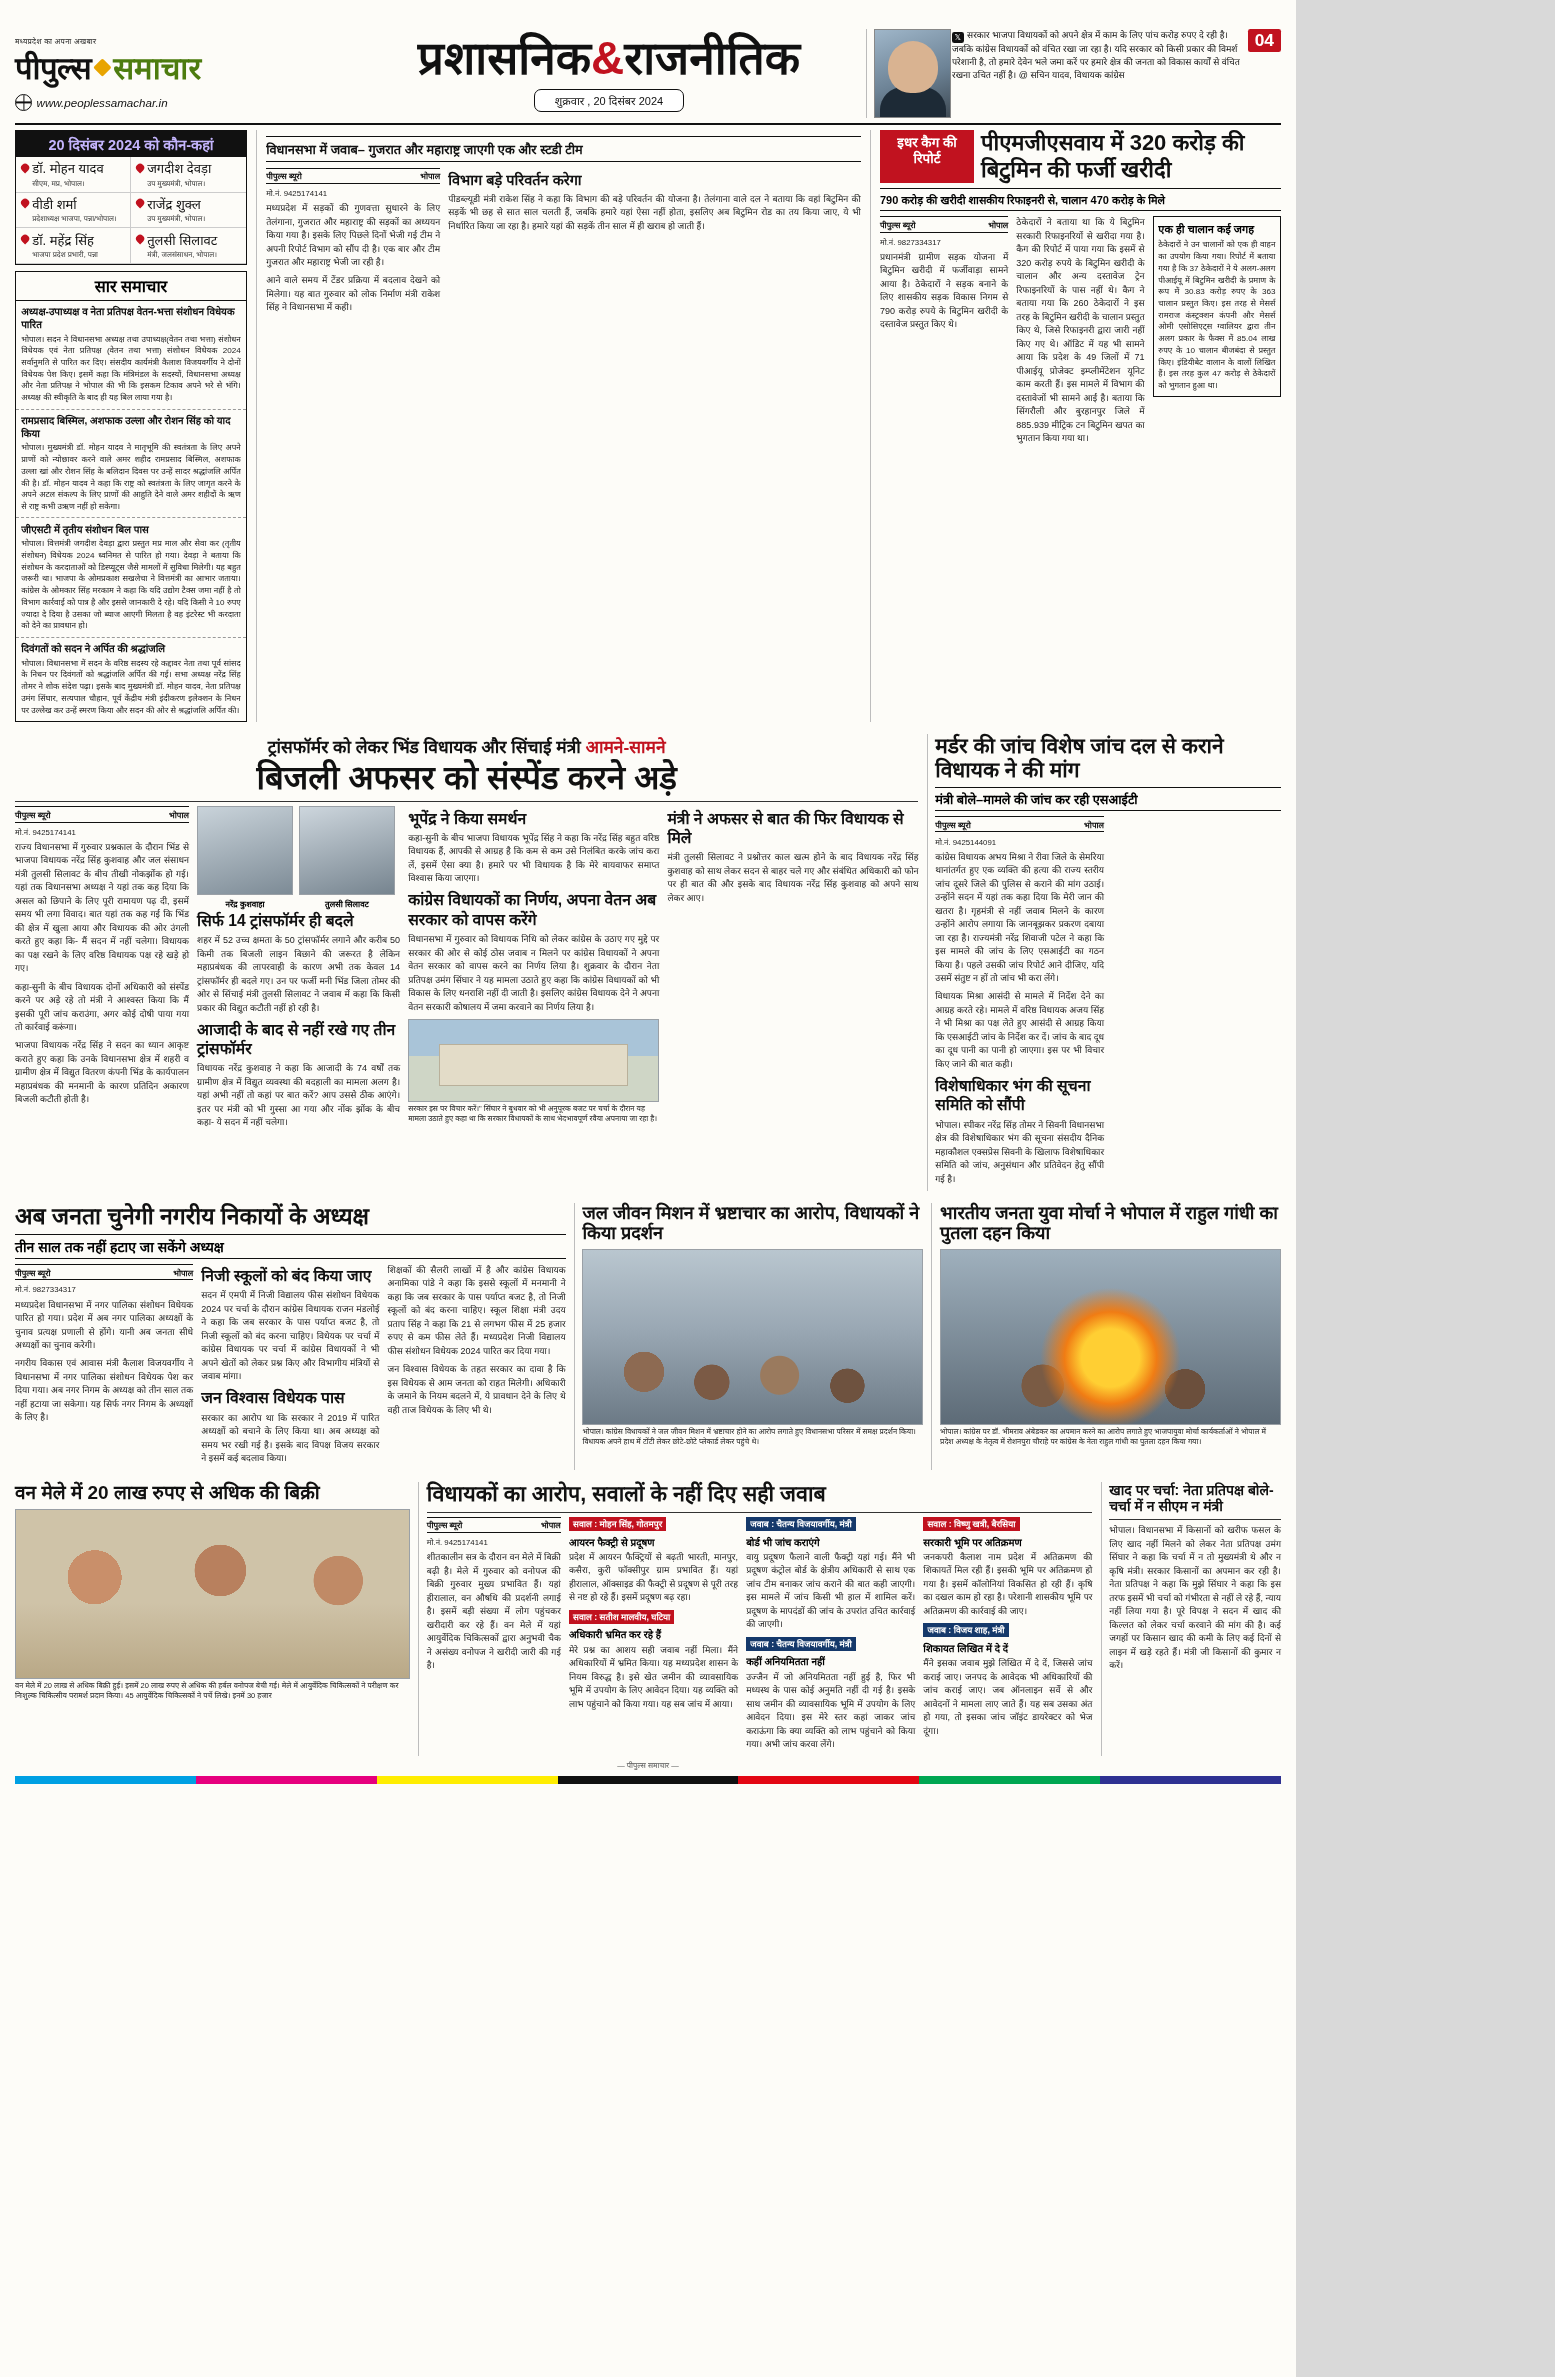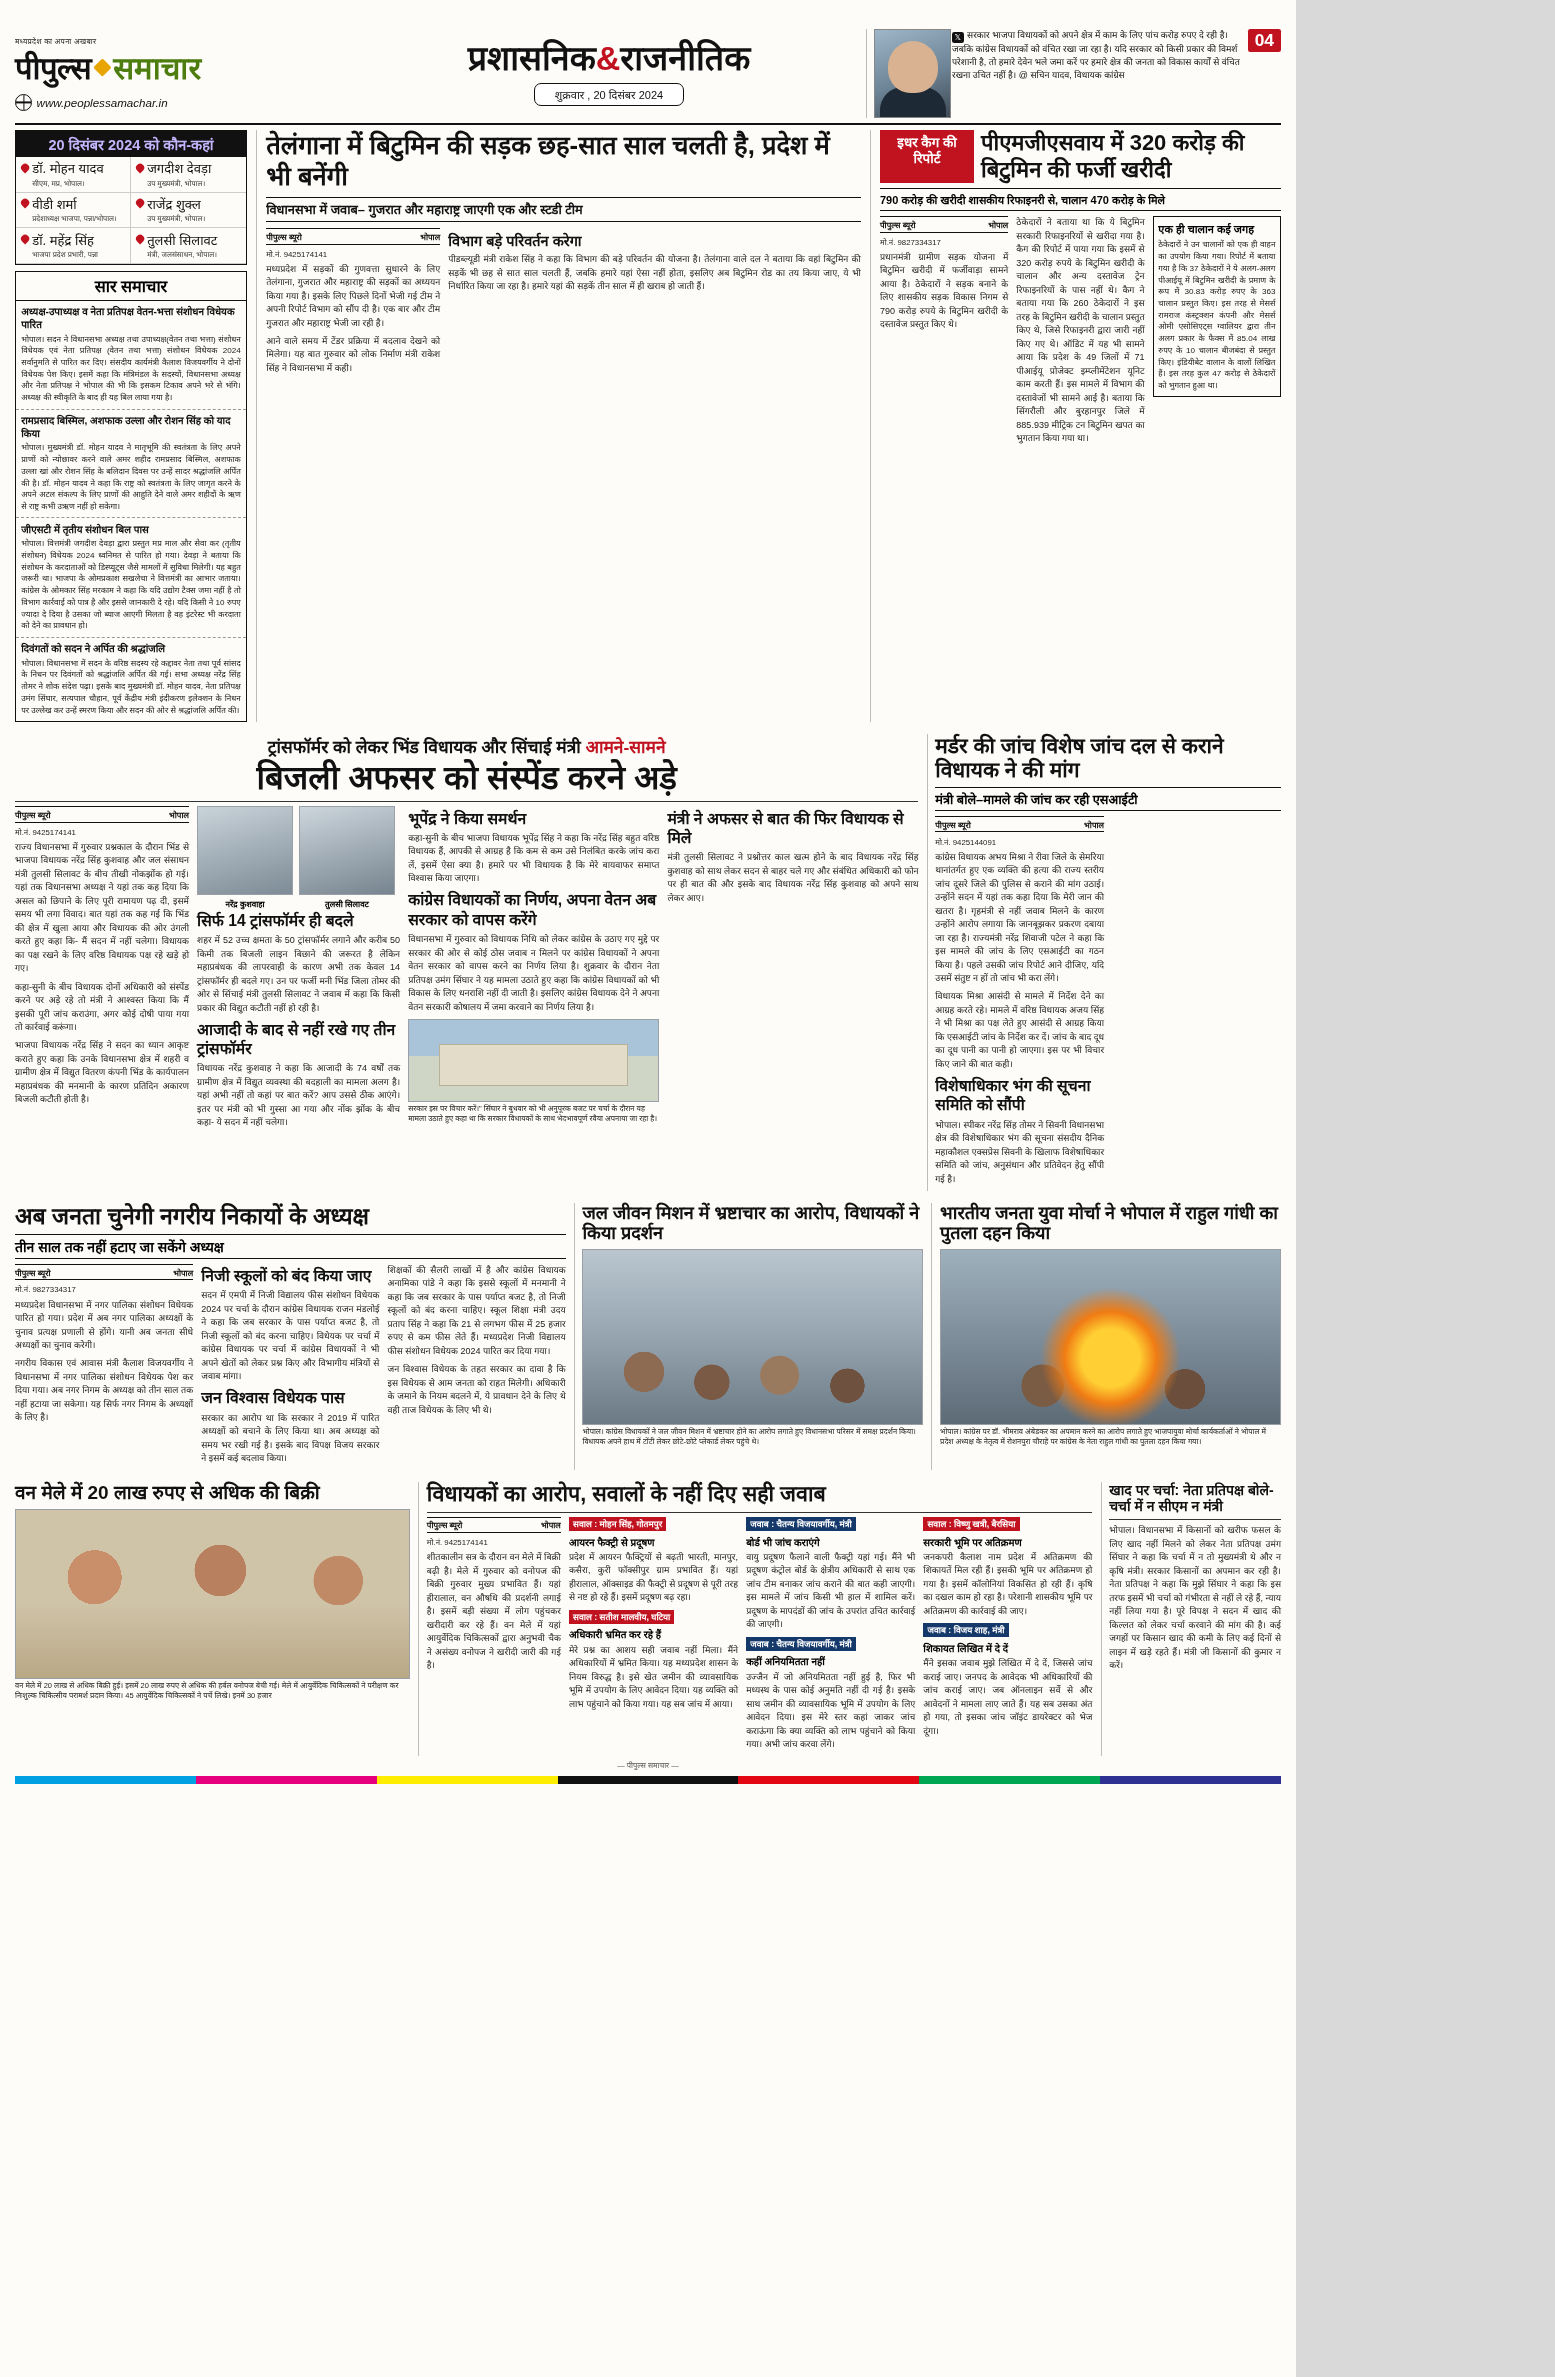--- a/index.html
+++ b/index.html
@@ -16,21 +16,21 @@
   .mast-kicker{font-size:7.5px;color:#222;letter-spacing:0.3px;}
   .mast-logo{display:flex;align-items:center;gap:4.6px;}
   .mast-logo .peoples{font-size:31px;font-weight:bold;color:#111;letter-spacing:-0.6px;}
   .mast-logo .dot{width:12.8px;height:12.8px;background:#e8a400;border-radius:1.7px;transform:rotate(45deg);}
   .mast-logo .samachar{font-size:31px;font-weight:bold;color:#4d7c0f;}
   .mast-web{display:flex;align-items:center;gap:4.6px;margin-top:5.8px;font-size:11.6px;color:#111;font-style:italic;}
   .globe{width:15px;height:15px;border:1.2px solid #111;border-radius:50%;position:relative;}
   .globe:before{content:"";position:absolute;left:50%;top:0;bottom:0;width:1.2px;background:#111;transform:translateX(-50%);}
   .globe:after{content:"";position:absolute;top:50%;left:0;right:0;height:1.2px;background:#111;transform:translateY(-50%);}
   .mast-center{flex:1;display:flex;flex-direction:column;justify-content:center;align-items:center;}
-  .mast-title{font-size:34px;font-weight:bold;color:#111;line-height:1;white-space:nowrap;}
+  .mast-title{font-size:46px;font-weight:bold;color:#111;line-height:1;white-space:nowrap;}
   .mast-title .amp{color:#c1121f;}
   .mast-date{margin-top:8.1px;border:0.6px solid #111;border-radius:7px;padding:2.9px 20px;font-size:11px;color:#111;background:#fff;}
   .mast-right{width:407px;display:flex;gap:1px;align-items:flex-start;border-left:0.6px solid #bbb;padding-left:7px;}
   .mast-photo{width:75px;height:87px;background:linear-gradient(160deg,#9fb6c9,#6d8396 55%,#3f4b55);border:0.6px solid #888;position:relative;overflow:hidden;}
   .mast-photo:after{content:"";position:absolute;left:12.8px;top:10.5px;width:50px;height:52px;background:#d9b391;border-radius:50% 50% 45% 45%;}
   .mast-photo:before{content:"";position:absolute;left:4.6px;bottom:0;width:66px;height:30px;background:#1d2a36;border-radius:23px 23px 0 0;}
   .mast-quote{flex:1;font-size:9px;line-height:1.45;color:#111;}
   .xlogo{display:inline-block;width:11.6px;height:11.6px;background:#111;color:#fff;font-size:8.1px;text-align:center;line-height:11.6px;border-radius:2.3px;margin-right:3.5px;vertical-align:-1.7px;}
   .pagenum{background:#c1121f;color:#fff;font-size:17.4px;font-weight:bold;padding:1.2px 7px;border-radius:2.3px;display:inline-block;}
 
@@ -198,21 +198,20 @@
         <div class="saar-item" style="border-bottom:0">
           <div class="saar-t">दिवंगतों को सदन ने अर्पित की श्रद्धांजलि</div>
           <div class="saar-b">भोपाल। विधानसभा में सदन के वरिष्ठ सदस्य रहे कद्दावर नेता तथा पूर्व सांसद के निधन पर दिवंगतों को श्रद्धांजलि अर्पित की गई। सभा अध्यक्ष नरेंद्र सिंह तोमर ने शोक संदेश पढ़ा। इसके बाद मुख्यमंत्री डॉ. मोहन यादव, नेता प्रतिपक्ष उमंग सिंघार, सत्यपाल चौहान, पूर्व केंद्रीय मंत्री इंदीकरण इलेक्शन के निधन पर उल्लेख कर उन्हें स्मरण किया और सदन की ओर से श्रद्धांजलि अर्पित की।</div>
         </div>
       </div>
     </div>
 
     <div class="vline"></div>
 
     <div class="centerbox">
-      <div class="big-head">तेलंगाना में बिटुमिन की सड़क छह-सात साल चलती है, प्रदेश में भी बनेंगी</div>
       <div class="sub-head">विधानसभा में जवाब– गुजरात और महाराष्ट्र जाएगी एक और स्टडी टीम</div>
       <div class="cols">
         <div class="col" style="flex:0 0 174px">
           <div class="byline">
             <span>पीपुल्स ब्यूरो</span>
             <span>भोपाल</span>
           </div>
           <div class="mob">मो.नं. 9425174141</div>
           <p class="body">मध्यप्रदेश में सड़कों की गुणवत्ता सुधारने के लिए तेलंगाना, गुजरात और महाराष्ट्र की सड़कों का अध्ययन किया गया है। इसके लिए पिछले दिनों भेजी गई टीम ने अपनी रिपोर्ट विभाग को सौंप दी है। एक बार और टीम गुजरात और महाराष्ट्र भेजी जा रही है।</p>
           <p class="body">आने वाले समय में टेंडर प्रक्रिया में बदलाव देखने को मिलेगा। यह बात गुरुवार को लोक निर्माण मंत्री राकेश सिंह ने विधानसभा में कही।</p>

